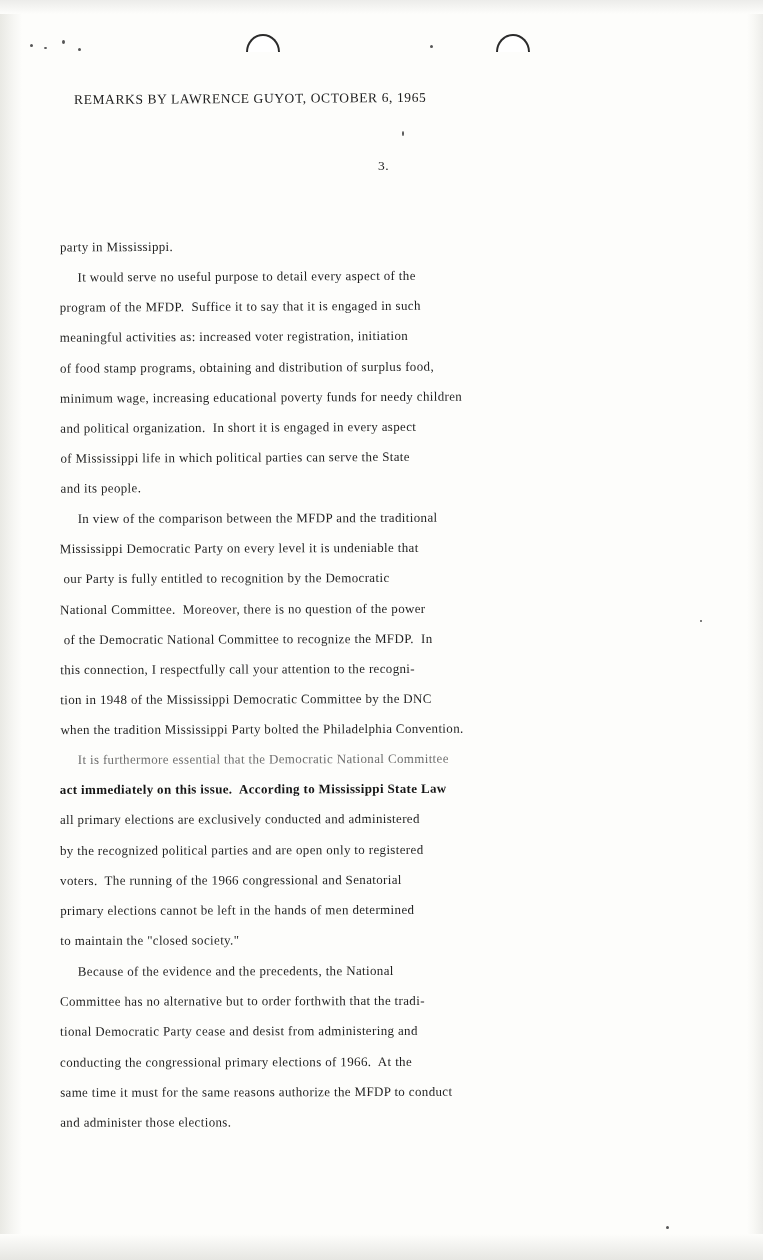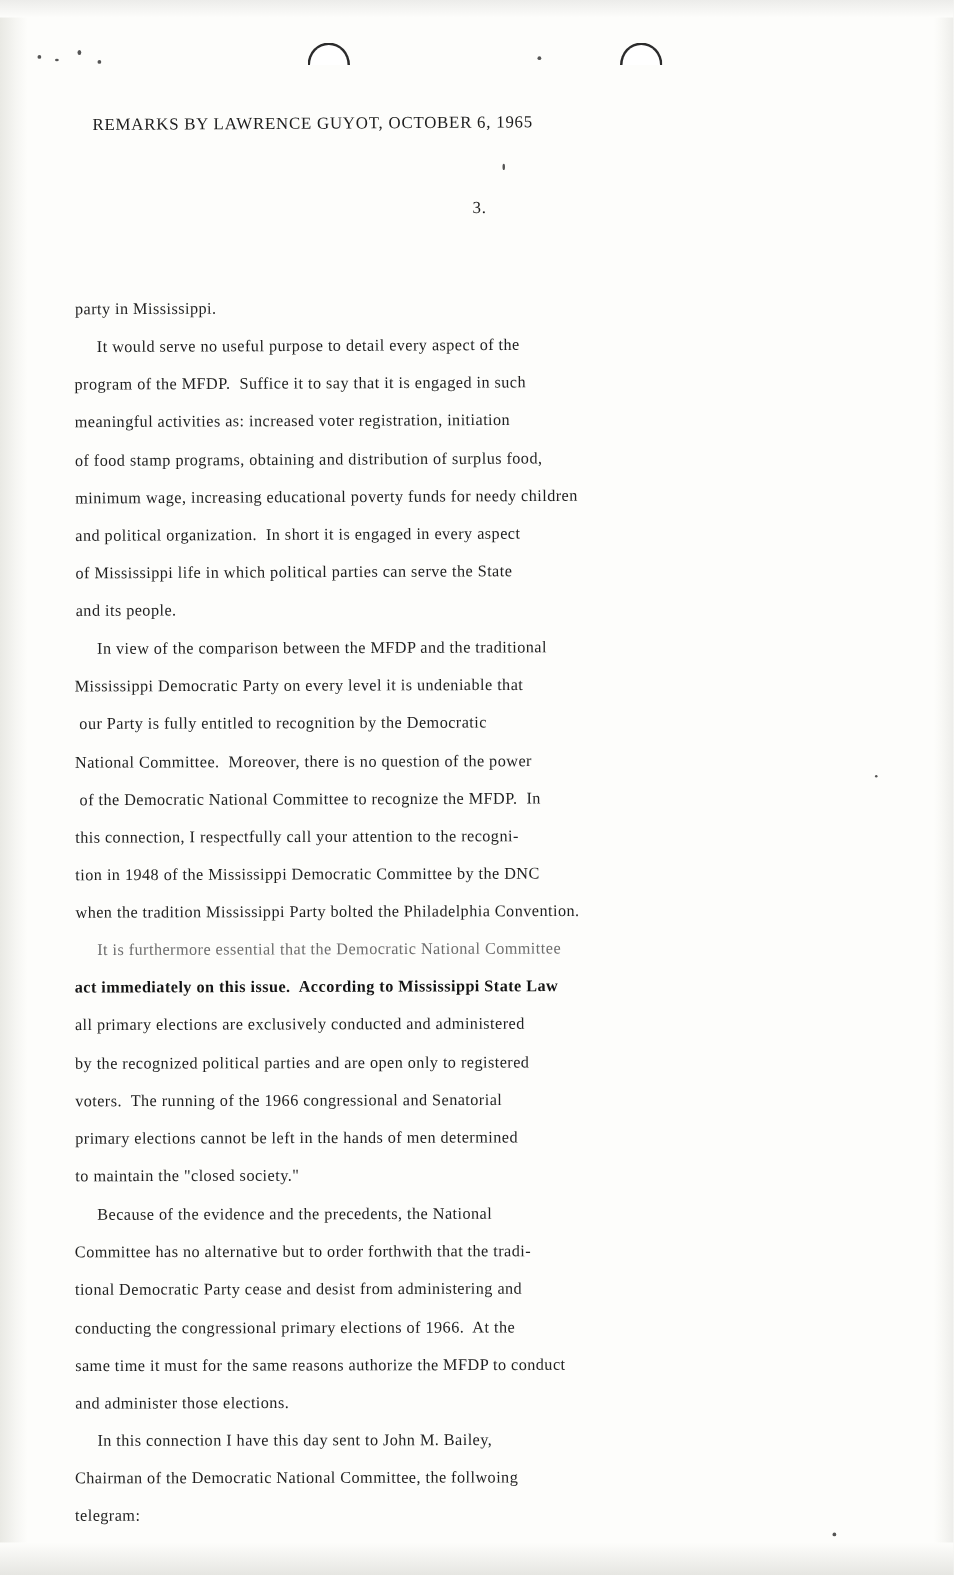--- a/index.html
+++ b/index.html
@@ -194,21 +194,16 @@
 
       <span class="para para-5">
         <span class="line">     Because of the evidence and the precedents, the National</span>
         <span class="line">Committee has no alternative but to order forthwith that the tradi-</span>
         <span class="line">tional Democratic Party cease and desist from administering and</span>
         <span class="line">conducting the congressional primary elections of 1966.  At the</span>
         <span class="line">same time it must for the same reasons authorize the MFDP to conduct</span>
         <span class="line">and administer those elections.</span>
       </span>
 
-      <span class="para para-6">
-        <span class="line">     In this connection I have this day sent to John M. Bailey,</span>
-        <span class="line">Chairman of the Democratic National Committee, the follwoing</span>
-        <span class="line">telegram:</span>
-      </span>
 
     </div>
   </div>
 </div>
 
 </body></html>

